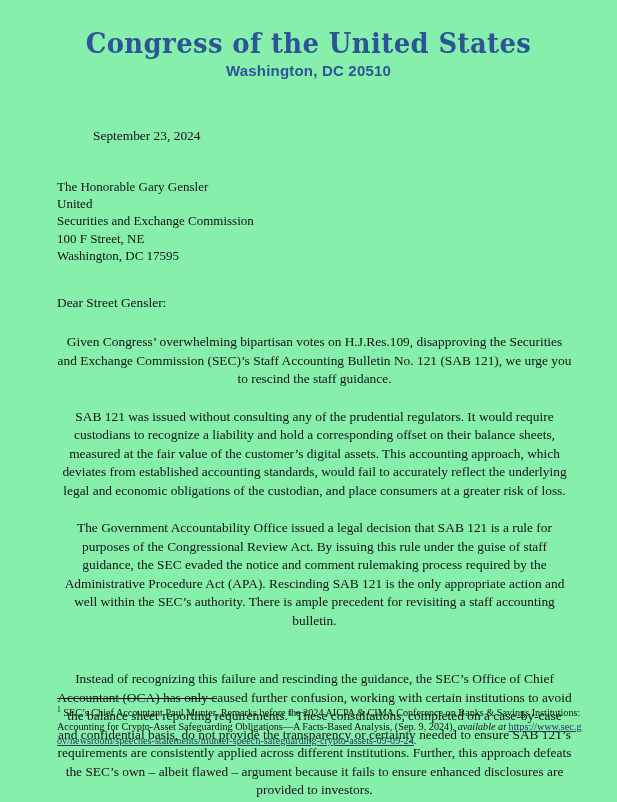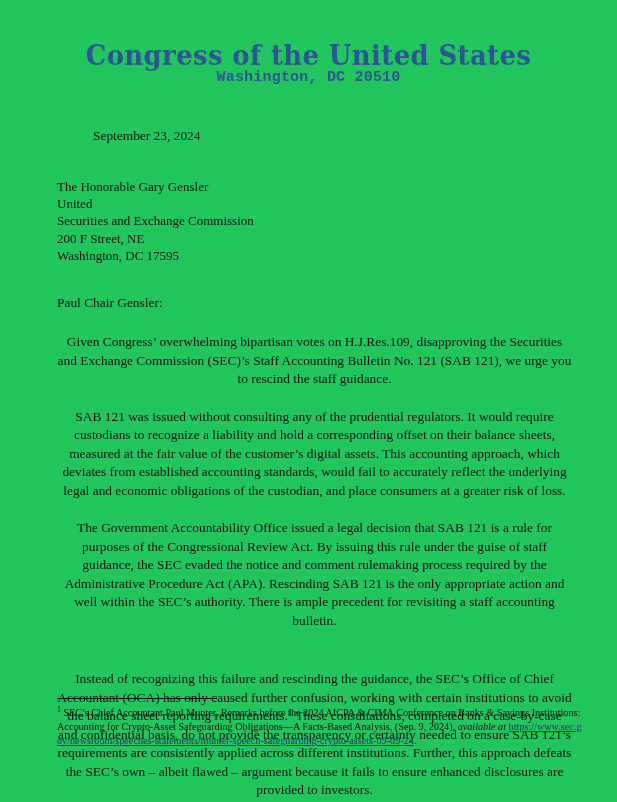--- a/index.html
+++ b/index.html
@@ -14,47 +14,48 @@
     position: relative;
     overflow: hidden;
     font-family: "Liberation Serif", "DejaVu Serif", serif;
     color: #111111;
     -webkit-font-smoothing: antialiased;
   }
 
   .page {
     position: absolute;
     inset: 0;
-    background: #22c55e;
-    padding: 16px;
+    background: #86efac;
+    padding: 4px;
   }
 
   
   .letterhead {
     text-align: center;
     padding-top: 26px;
   }
   .letterhead-title {
     font-family: "DejaVu Serif", "Liberation Serif", serif;
     font-weight: 700;
     font-size: 27px;
     line-height: 1.05;
     letter-spacing: 0.4px;
     color: #2d5496;
     font-variant: normal;
     white-space: nowrap;
     transform: scaleX(0.96);
     transform-origin: center;
   }
   .letterhead-sub {
-    font-family: Liberation Mono, monospace;
+    font-family: Liberation Sans, sans-serif;
     font-weight: 700;
     font-size: 15px;
     line-height: 1.1;
     color: #2d5496;
+    margin-top: 5px;
     letter-spacing: 0.2px;
     white-space: nowrap;
   }
 
   
   .body-wrap {
     position: absolute;
     left: 57px;
     right: 45px;
     top: 128px;
@@ -136,25 +137,25 @@
   </div>
 
   <div class="body-wrap">
 
     <div class="date-line">September 23, 2024</div>
 
     <div class="addressee">
       <div>The Honorable Gary Gensler</div>
       <div>United</div>
       <div>Securities and Exchange Commission</div>
-      <div>200 F Street, NE</div>
+      <div>100 F Street, NE</div>
       <div>Washington, DC 17595</div>
     </div>
 
-    <div class="salutation">Paul Chair Gensler:</div>
+    <div class="salutation">Dear Street Gensler:</div>
 
     <p class="para">Given Congress’ overwhelming bipartisan votes on H.J.Res.109, disapproving the Securities and Exchange Commission (SEC)’s Staff Accounting Bulletin No. 121 (SAB 121), we urge you to rescind the staff guidance.</p>
 
     <p class="para">SAB 121 was issued without consulting any of the prudential regulators. It would require custodians to recognize a liability and hold a corresponding offset on their balance sheets, measured at the fair value of the customer’s digital assets. This accounting approach, which deviates from established accounting standards, would fail to accurately reflect the underlying legal and economic obligations of the custodian, and place consumers at a greater risk of loss.</p>
 
     <p class="para">The Government Accountability Office issued a legal decision that SAB 121 is a rule for purposes of the Congressional Review Act. By issuing this rule under the guise of staff guidance, the SEC evaded the notice and comment rulemaking process required by the Administrative Procedure Act (APA). Rescinding SAB 121 is the only appropriate action and well within the SEC’s authority.  There is ample precedent for revisiting a staff accounting bulletin.</p>
 
     <p class="para"><span>Instead of recognizing this failure and rescinding the guidance, the SEC’s Office of Chief Accountant (OCA) has only caused further confusion, working with certain institutions to avoid the balance sheet reporting requirements.</span><sup class="fn-ref">1</sup> <span>These consultations, completed on a case-by-case and confidential basis, do not provide the transparency or certainty needed to ensure SAB 121’s requirements are consistently applied across different institutions. Further, this approach defeats the SEC’s own – albeit flawed – argument because it fails to ensure enhanced disclosures are provided to investors.</span></p>
 
   </div>

